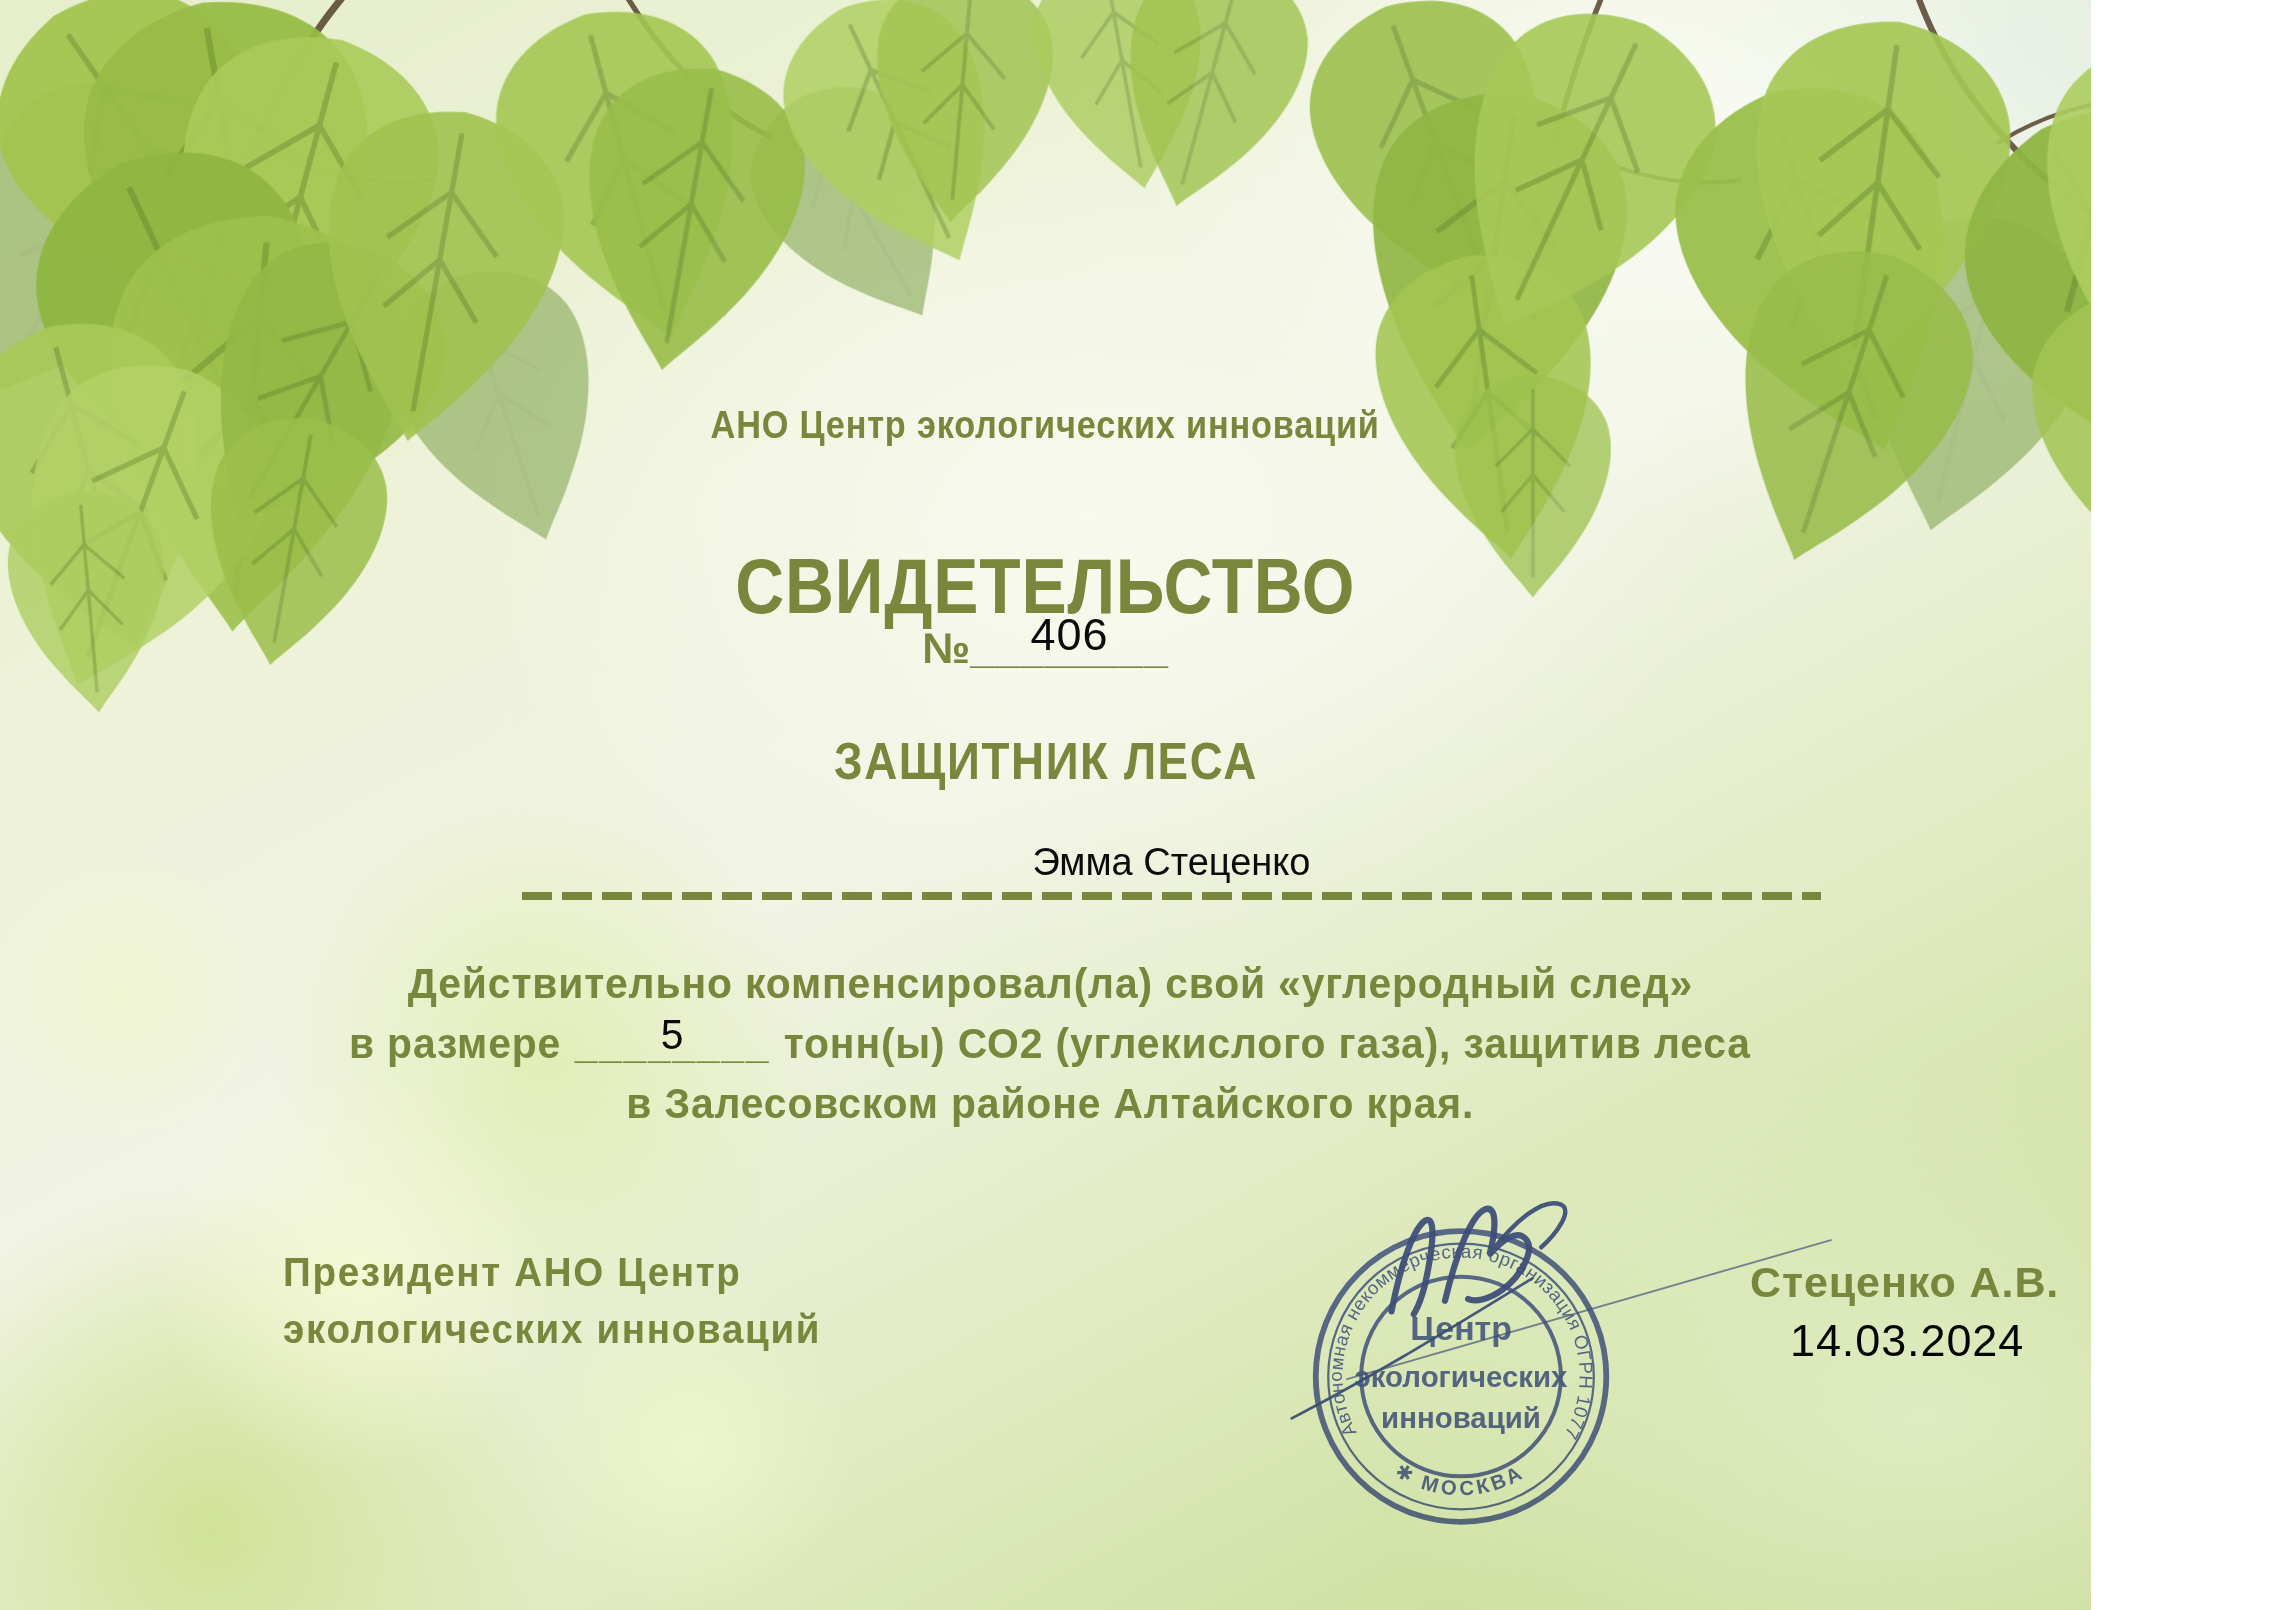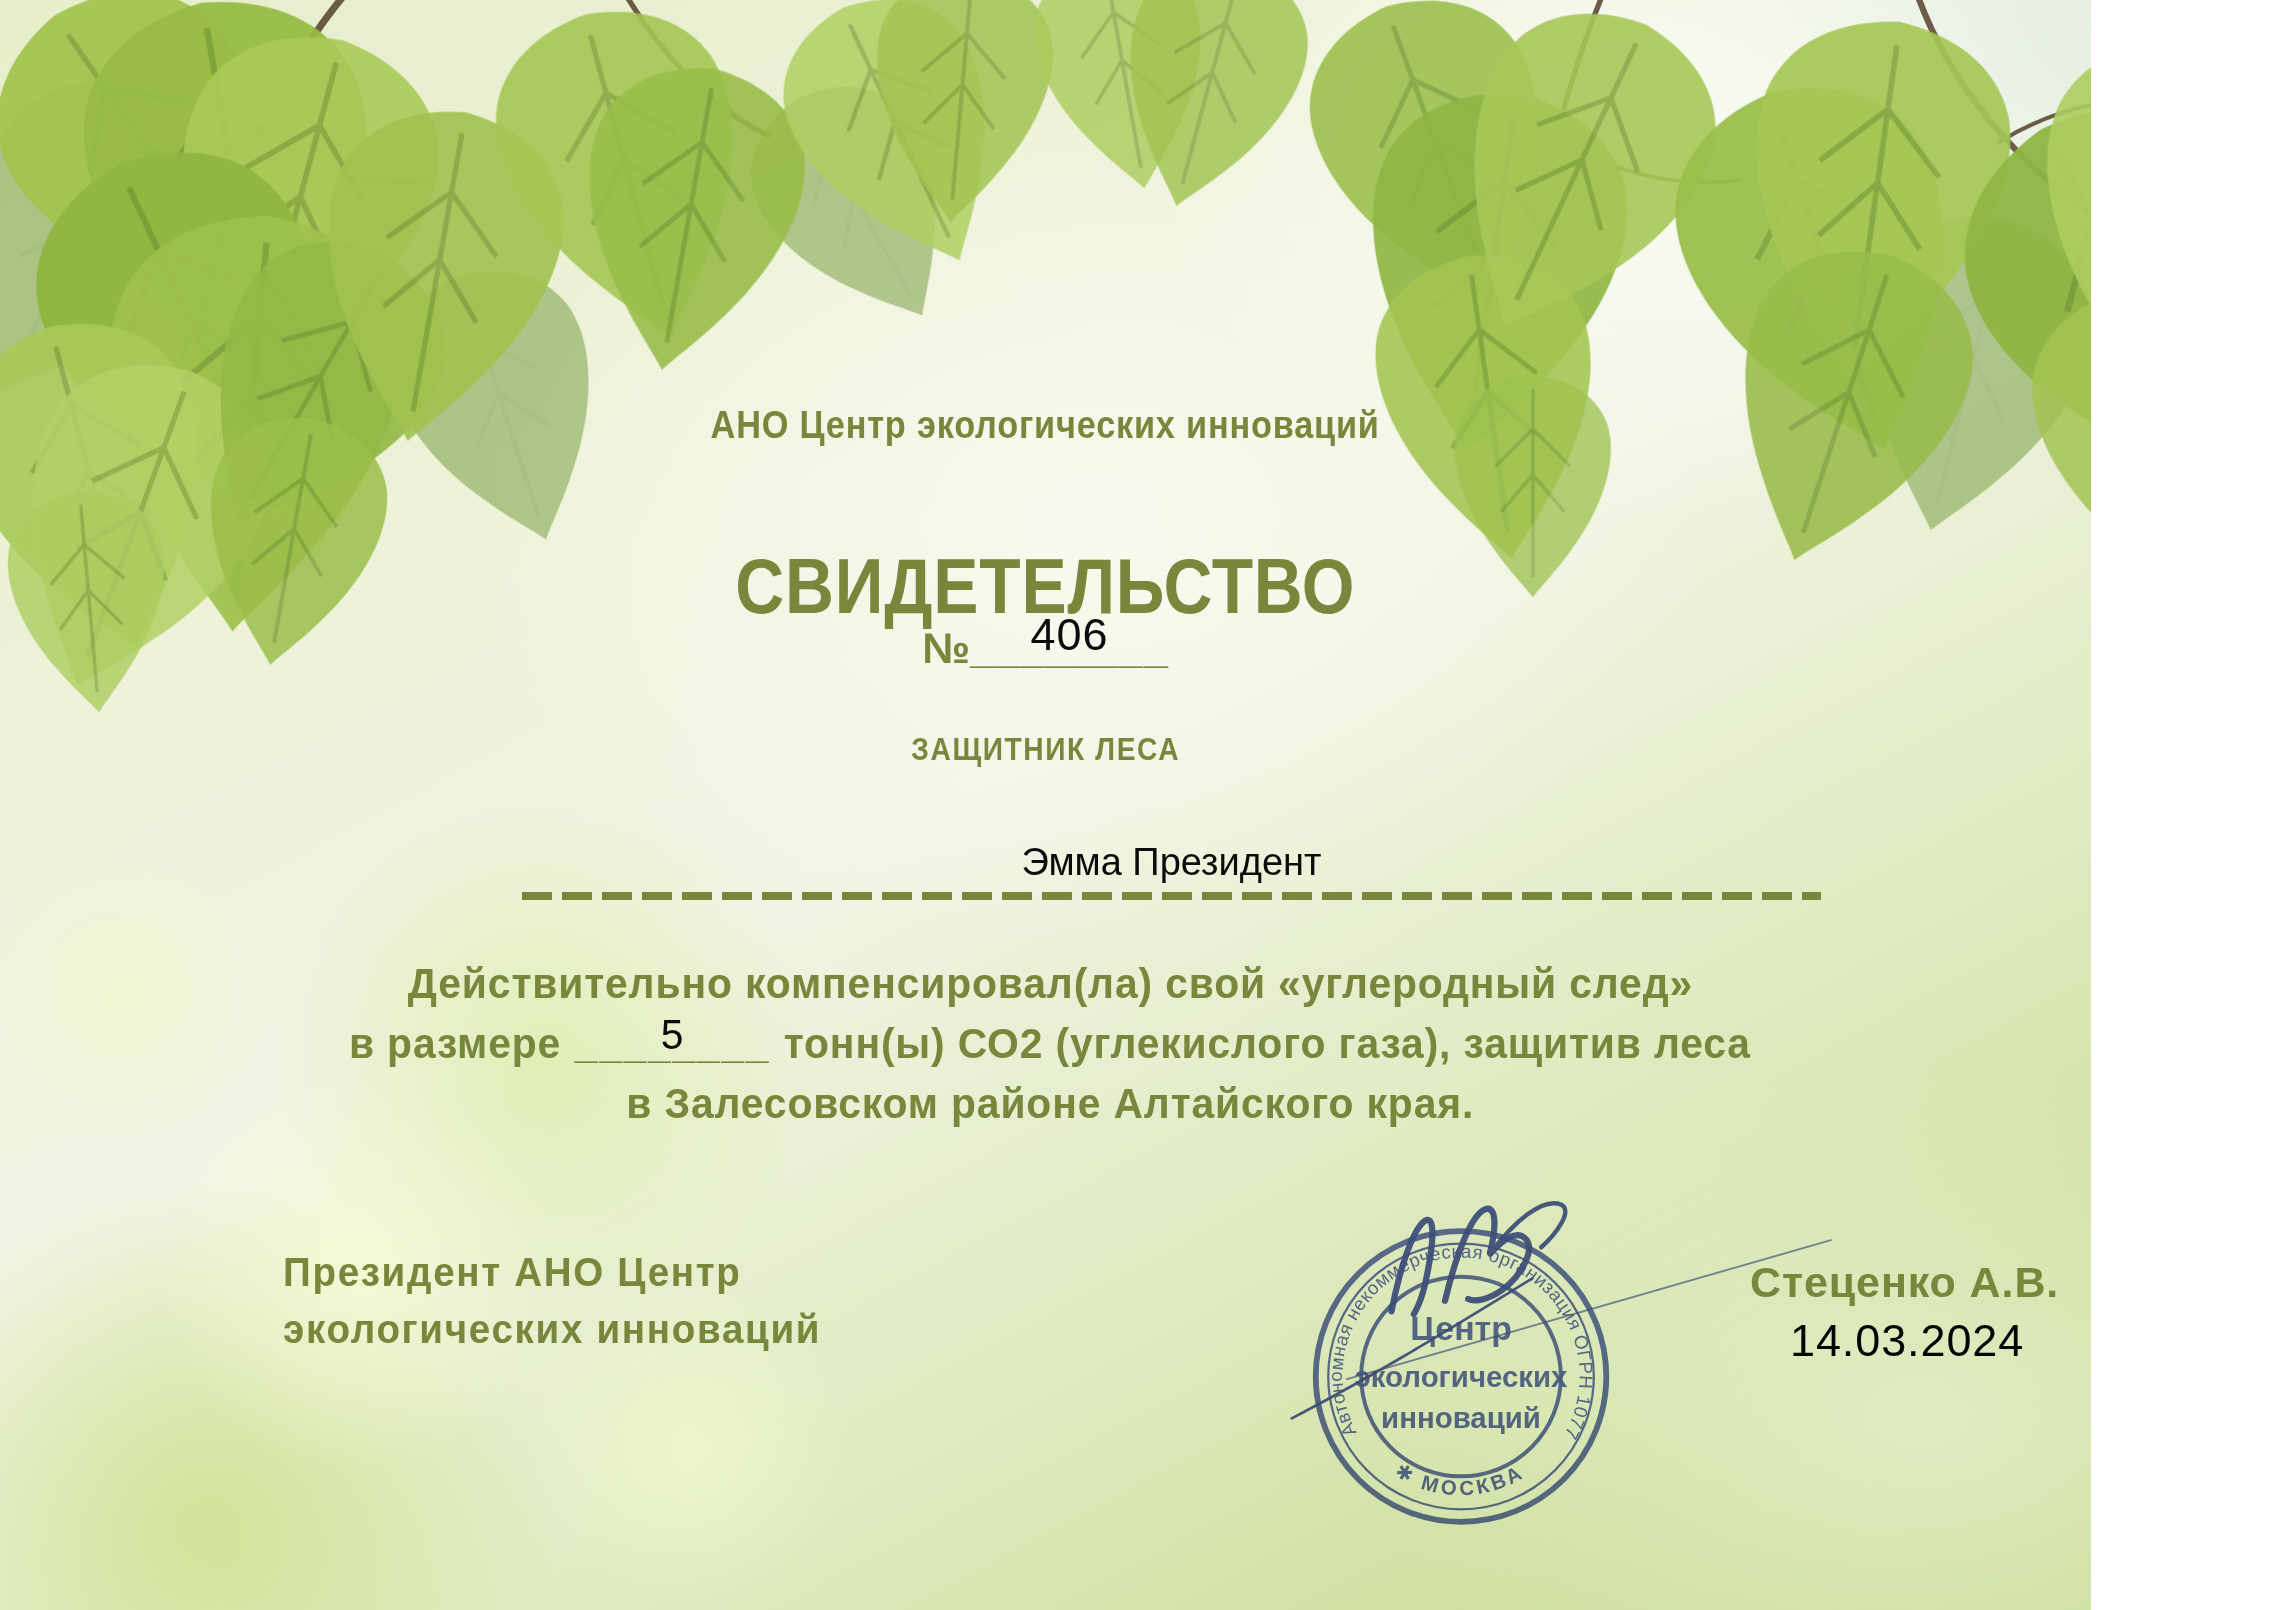--- a/index.html
+++ b/index.html
@@ -27,21 +27,21 @@
 
   .org-name{top:403px;font-size:39px;font-weight:bold;letter-spacing:0.9px;}
   .title{top:542px;font-size:77px;font-weight:bold;letter-spacing:0.9px;}
   .number-row{top:624px;font-size:43px;font-weight:bold;text-align:center;}
   .blank{position:relative;display:inline-block;}
   .blank-line{letter-spacing:0.9px;}
   .blank-value{
     position:absolute;left:50%;bottom:12.5px;transform:translateX(-50%);
     color:#0b0b0b;font-weight:500;font-size:45px;letter-spacing:0.9px;white-space:nowrap;
   }
-  .award-title{top:731px;font-size:32px;font-weight:bold;letter-spacing:1.8px;}
+  .award-title{top:731px;font-size:52px;font-weight:bold;letter-spacing:1.8px;}
 
   .name-wrap{position:absolute;left:522px;width:1299px;top:841px;text-align:center;
     font-size:38px;font-weight:500;color:#0c0c0c;}
   .name-line{position:absolute;left:522px;width:1299px;top:892px;height:8px;
     background:repeating-linear-gradient(90deg,#78873b 0 30px,rgba(0,0,0,0) 30px 40px);}
 
   .body-block{top:953px;line-height:60px;font-size:43px;font-weight:bold;letter-spacing:0.9px;padding-left:9px;}
   .body-line{height:60px;}
   .body-line .inner{display:inline-flex;align-items:baseline;transform:scaleX(.95);transform-origin:center;}
   .gap-l{margin-left:14.3px;} .gap-r{margin-right:14.3px;}
@@ -135,21 +135,21 @@
   </div>
 
   <div class="centered number-row olive">
     <span>№</span><span class="blank"><span class="blank-line">________</span><span class="blank-value">406</span></span>
   </div>
 
   <div class="centered award-title olive">
     <span class="cond">ЗАЩИТНИК ЛЕСА</span>
   </div>
 
-  <div class="name-wrap">Эмма Президент</div>
+  <div class="name-wrap">Эмма Стеценко</div>
   <div class="name-line"></div>
 
   <div class="centered body-block olive">
     <div class="body-line">
       <span class="inner">
           <span>Действительно компенсировал(ла) свой «углеродный след»</span>
         </span>
     </div>
     <div class="body-line">
       <span class="inner">

